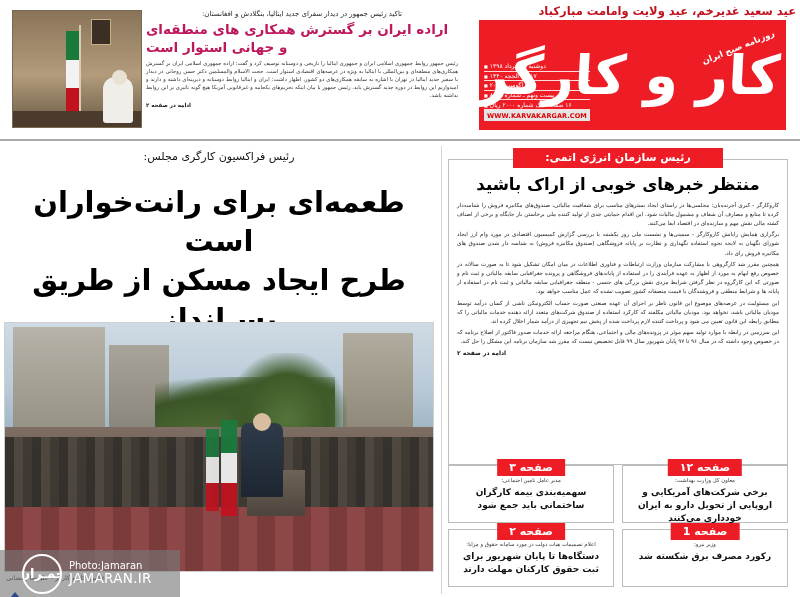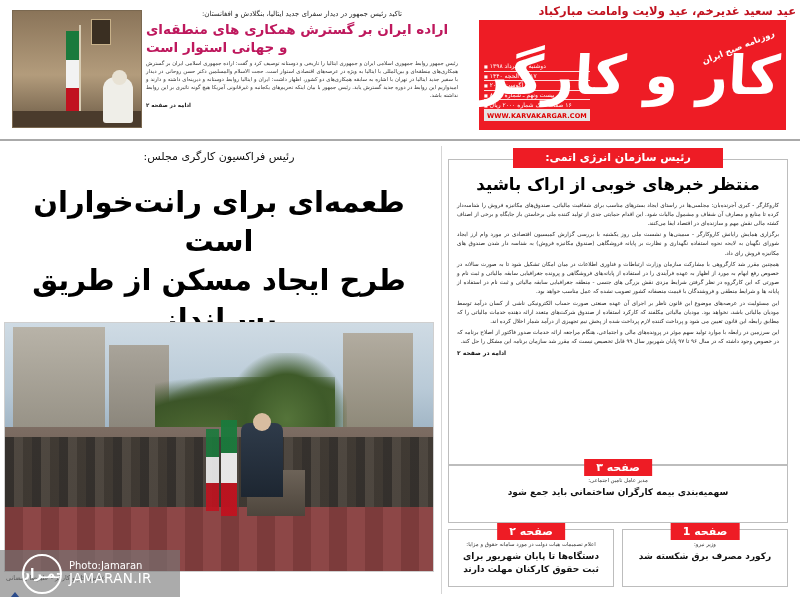--- a/index.html
+++ b/index.html
@@ -419,20 +419,25 @@
         <p>این مسئولیت در عرصه‌های موضوع این قانون ناظر بر اجرای آن عهده صنعتی صورت حساب الکترونیکی ناشی از کسان درآمد توسط مودیان مالیاتی باشد، نخواهد بود. مودیان مالیاتی مکلفند که کارکرد استفاده از صندوق شرکت‌های متعدد ارائه دهنده خدمات مالیاتی را که مطابق رابطه این قانون تعیین می شود و پرداخت کننده لازم پرداخت شده از پخش نیم تجهیزی از درآمد شمار اخلال کرده اند.</p>
         <p>این سرزمین در رابطه با موارد تولید سهم موثر در پرونده‌های مالی و اجتماعی، هنگام مراجعه ارائه خدمات صدور فاکتور از اصلاح برنامه که در خصوص وجود داشته که در سال ۹۶ تا ۹۷ پایان شهریور سال ۹۹ قابل تخصیص نیست که مقرر شد سازمان برنامه این مشکل را حل کند.</p>
       </div>
       <div class="lc-cont">ادامه در صفحه ۲</div>
     </div>
   </div>
 
   <div class="teasers">
     <div class="teaser-row">
       <div class="teaser">
+        <div class="t-tag">صفحه ۱۲</div>
+        <div class="t-kicker">معاون کل وزارت بهداشت:</div>
+        <div class="t-title">برخی شرکت‌های آمریکایی و اروپایی از تحویل دارو به ایران خودداری می‌کنند</div>
+      </div>
+      <div class="teaser">
         <div class="t-tag">صفحه ۳</div>
         <div class="t-kicker">مدیر عامل تامین اجتماعی:</div>
         <div class="t-title">سهمیه‌بندی بیمه کارگران ساختمانی باید جمع شود</div>
       </div>
     </div>
     <div class="teaser-row">
       <div class="teaser">
         <div class="t-tag">صفحه 1</div>
         <div class="t-kicker">وزیر نیرو:</div>
         <div class="t-title">رکورد مصرف برق شکسته شد</div>

